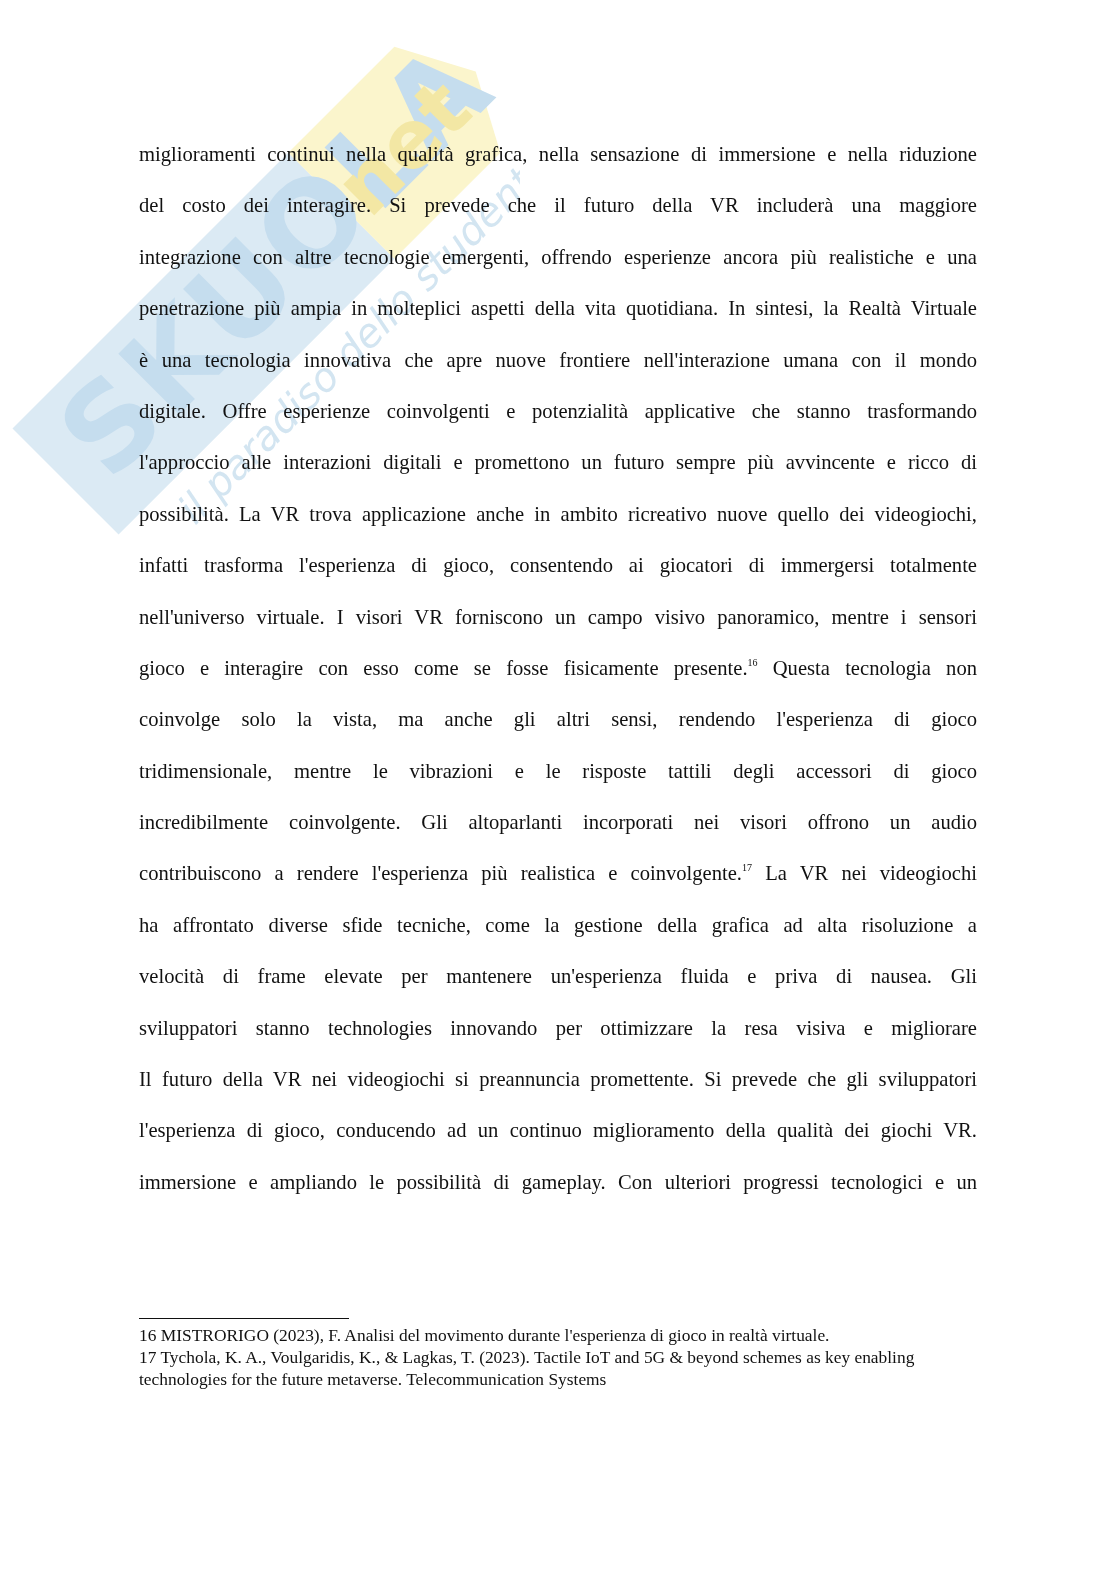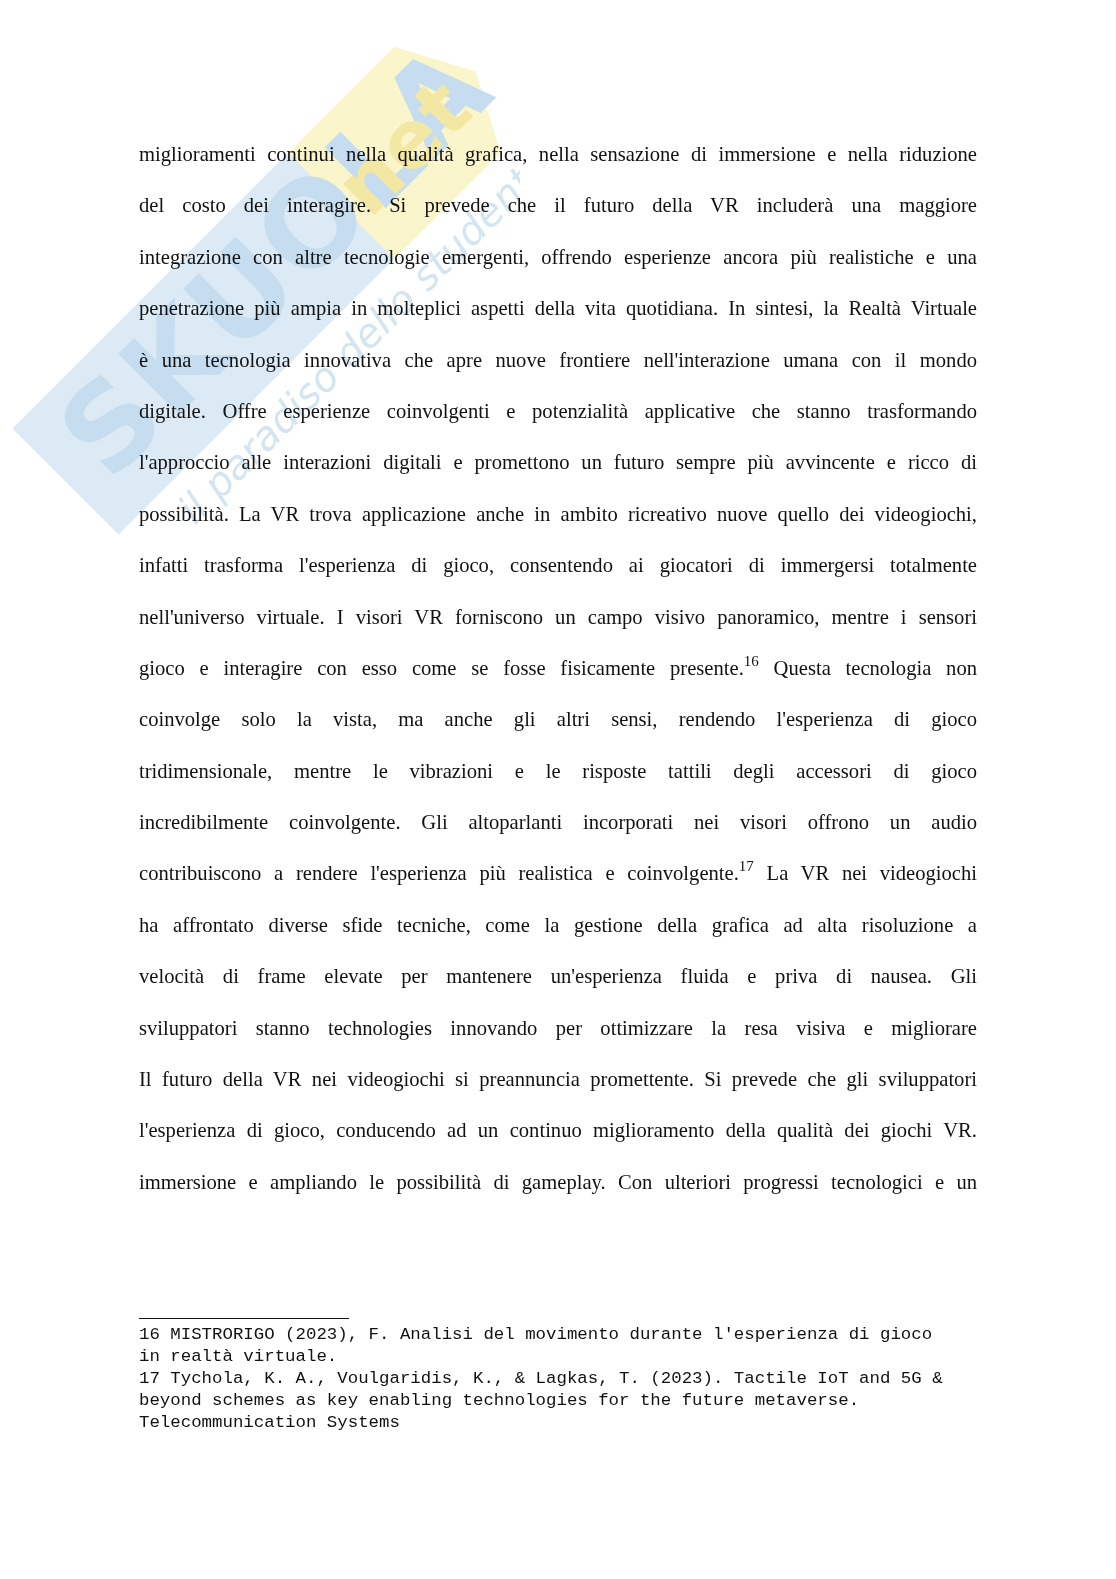--- a/index.html
+++ b/index.html
@@ -44,40 +44,40 @@
       display: block;
       text-align: justify;
       text-align-last: justify;
       white-space: nowrap;
       height: 51.4px;
     }
     .body-text .line.last {
       text-align-last: justify;
     }
     .body-text sup {
-      font-size: 15px;
+      font-size: 10px;
       line-height: 0;
       vertical-align: 0;
       position: relative;
       top: -9px;
     }
     .footnote-rule {
       position: absolute;
       left: 135px;
       top: 1318px;
       width: 210px;
       height: 0;
       border-top: 1.6px solid #111111;
     }
     .footnotes {
       position: absolute;
       left: 135px;
       top: 1324px;
       width: 820px;
-      font-family: Liberation Mono, monospace;
+      font-family: Liberation Serif, serif;
       font-size: 17.4px;
       line-height: 22px;
       color: #111111;
     }
     .footnote {
       display: block;
     }
   </style>
 </head>
 <body>

